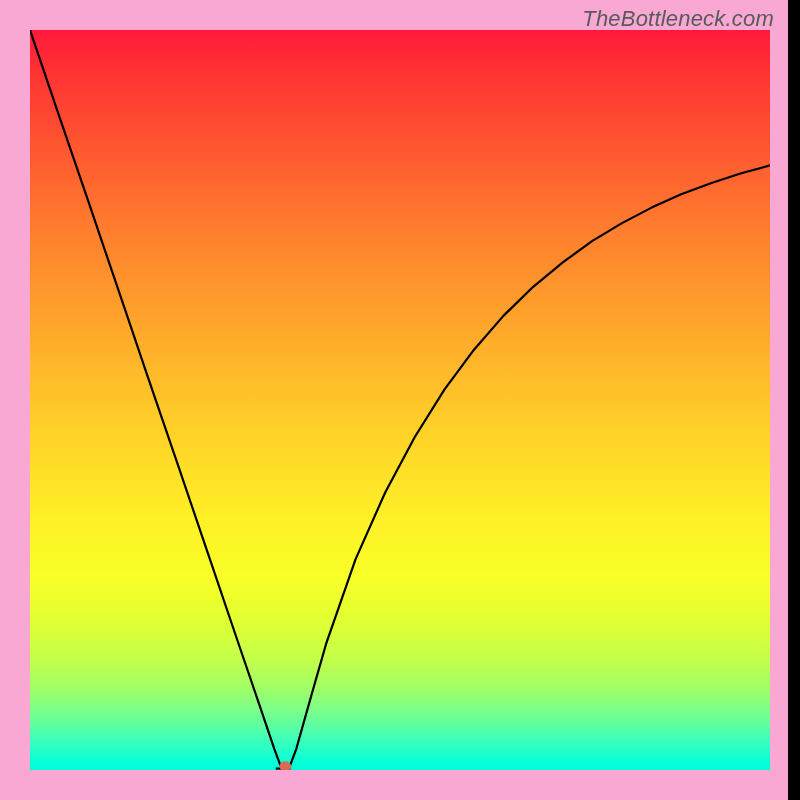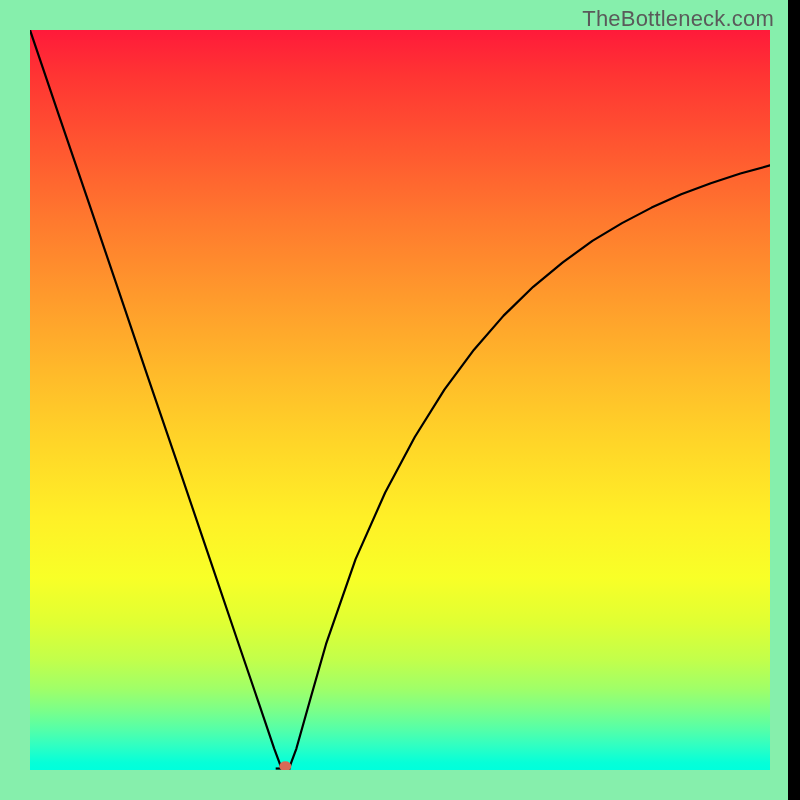--- a/index.html
+++ b/index.html
@@ -8,21 +8,22 @@
     width: 800px;
     height: 800px;
     overflow: hidden;
     background: #000;
     font-family: Arial, Helvetica, sans-serif;
   }
   .frame {
     position: relative;
     width: 788px;
     height: 800px;
-    background: #86efac;
+    background: #f9a8d4;
+    font-style: italic;
   }
   .plot-area {
     position: absolute;
     left: 30px;
     top: 30px;
     width: 740px;
     height: 740px;
     overflow: hidden;
   }
   .gradient-bg {

